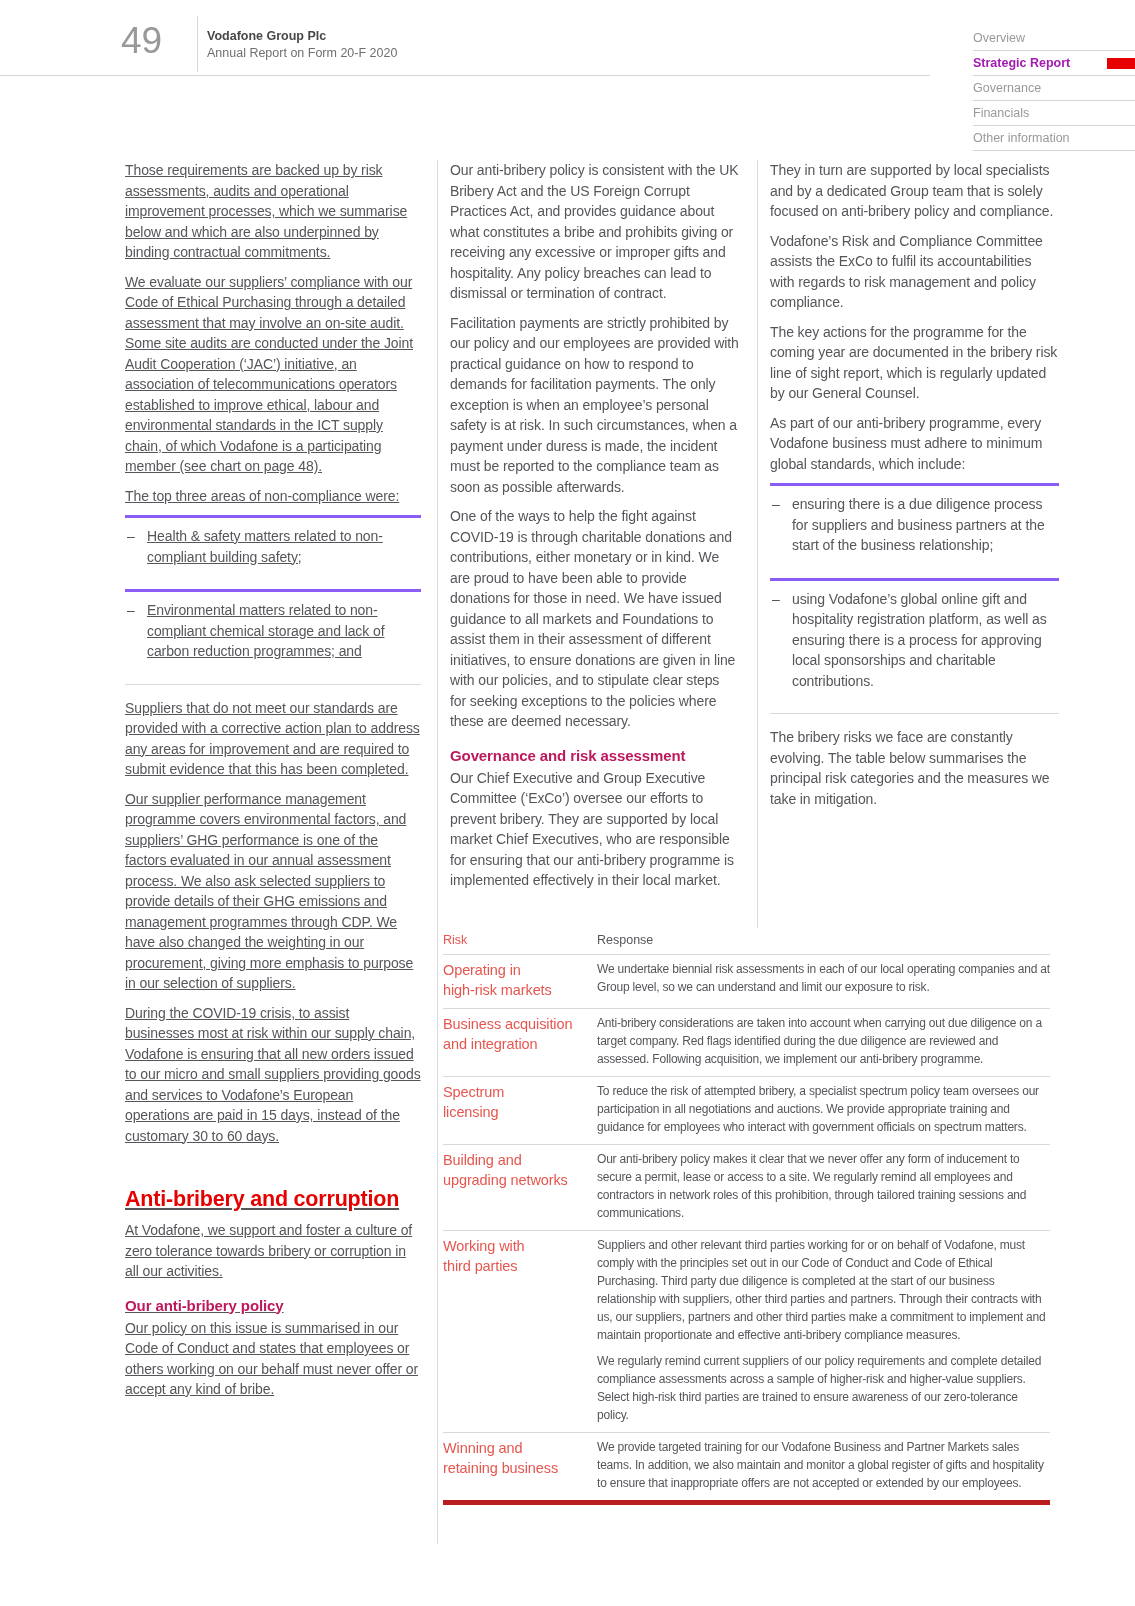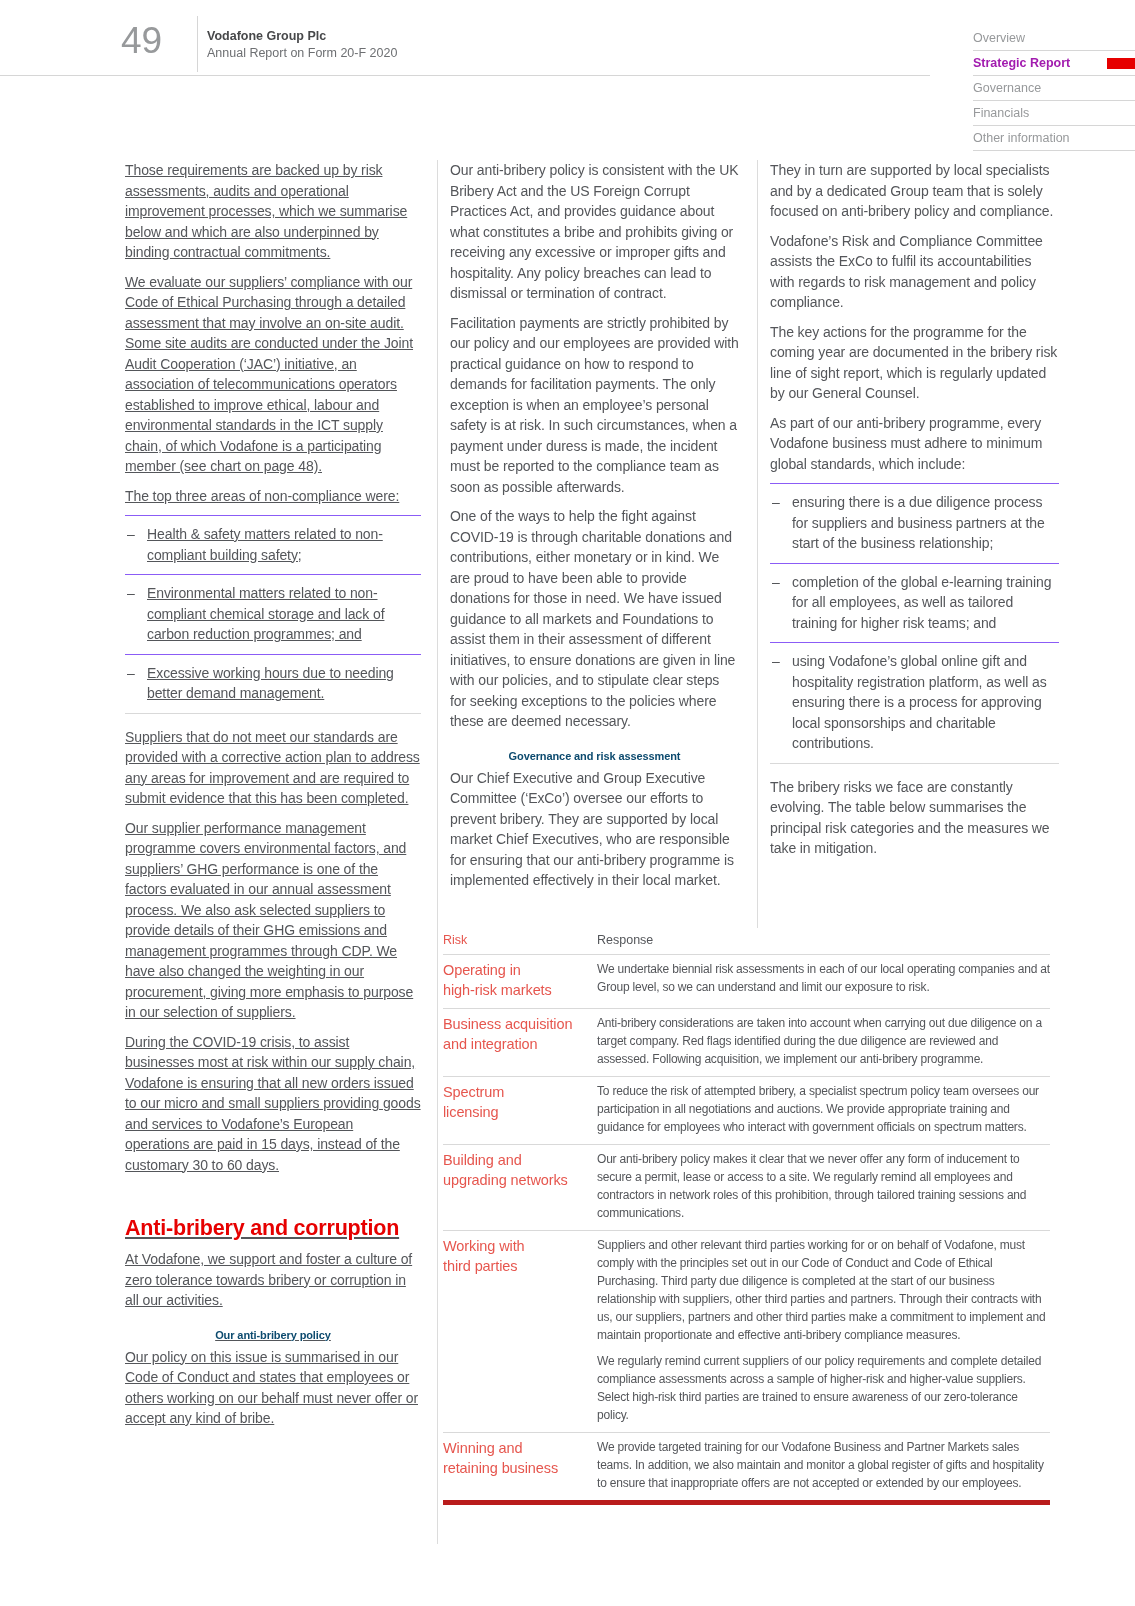--- a/index.html
+++ b/index.html
@@ -21,26 +21,26 @@
   .nav-bar { width:64px; height:11px; background:#e60000; }
   
   .col { position:absolute; top:160px; font-size:14px; line-height:20.5px; letter-spacing:-0.1px; }
   .col1 { left:125px; width:296px;text-decoration:underline; }
   .col2 { left:450px; width:289px; }
   .col3 { left:770px; width:289px; }
   .vdiv1 { position:absolute; left:437px; top:160px; width:1px; height:1384px; background:#dcdcdc; }
   .vdiv2 { position:absolute; left:757px; top:160px; width:1px; height:768px; background:#dcdcdc; }
   .col p { margin:0 0 9px 0; }
   .rule-list { list-style:none; margin:5px 0 13px 0; padding:0; }
-  .rule-list li { position:relative; padding:8px 0 9px 22px; border-top:1px solid #8b5cf6; }
+  .rule-list li { position:relative; padding:8px 0 22px 22px; border-top:3px solid #8b5cf6; }
   .rule-list li:last-child { border-bottom:1px solid #d9d9d9; }
   .rule-list li::before { content:"–"; position:absolute; left:2px; color:#54565a; }
   .h-red-lg { font-size:21.5px; line-height:26px; color:#e60000; font-weight:bold;
     margin:40px 0 8px 0; letter-spacing:-0.2px; }
-  .h-red-sm { font-size:11px; line-height:20px; color:#0c4a6e; font-weight:bold; margin:14px 0 2px 0;text-align:center; }
+  .h-red-sm { font-size:15px; line-height:20px; color:#be185d; font-weight:bold; margin:14px 0 2px 0; }
   
   .risk-table { position:absolute; left:443px; top:928px; width:607px; border-bottom:5px solid #b91c1c; }
   .t-header { display:flex; padding:5px 0 7px 0; font-size:12.5px; }
   .t-risk-h { width:154px; color:#e6564e; flex:none; }
   .t-resp-h { flex:1; color:#54565a; }
   .t-row { display:flex; border-top:1px solid #d9d9d9; padding:5px 0 8px 0; }
   .t-risk { width:154px; flex:none; padding-right:10px; box-sizing:border-box;
     font-size:14.5px; line-height:20px; color:#e6564e; white-space:pre-line; letter-spacing:-0.1px; }
   .t-resp { flex:1; font-size:12px; line-height:18px; letter-spacing:-0.2px; color:#54565a; }
   .t-resp p { margin:0 0 8px 0; }
@@ -79,21 +79,20 @@
   <div class="vdiv1"></div>
   <div class="vdiv2"></div>
 
   <div class="col col1">
     <p>Those requirements are backed up by risk assessments, audits and operational improvement processes, which we summarise below and which are also underpinned by binding contractual commitments.</p>
     <p>We evaluate our suppliers’ compliance with our Code of Ethical Purchasing through a detailed assessment that may involve an on-site audit. Some site audits are conducted under the Joint Audit Cooperation (‘JAC’) initiative, an association of telecommunications operators established to improve ethical, labour and environmental standards in the ICT supply chain, of which Vodafone is a participating member (see chart on page 48).</p>
     <p>The top three areas of non-compliance were:</p>
     <ul class="rule-list">
       <li>Health &amp; safety matters related to non-compliant building safety;</li>
       <li>Environmental matters related to non-compliant chemical storage and lack of carbon reduction programmes; and</li>
-      <li>Excessive working hours due to needing better demand management.</li>
     </ul>
     <p>Suppliers that do not meet our standards are provided with a corrective action plan to address any areas for improvement and are required to submit evidence that this has been completed.</p>
     <p>Our supplier performance management programme covers environmental factors, and suppliers’ GHG performance is one of the factors evaluated in our annual assessment process. We also ask selected suppliers to provide details of their GHG emissions and management programmes through CDP. We have also changed the weighting in our procurement, giving more emphasis to purpose in our selection of suppliers.</p>
     <p>During the COVID-19 crisis, to assist businesses most at risk within our supply chain, Vodafone is ensuring that all new orders issued to our micro and small suppliers providing goods and services to Vodafone’s European operations are paid in 15 days, instead of the customary 30 to 60 days.</p>
     <div class="h-red-lg">Anti-bribery and corruption</div>
     <p>At Vodafone, we support and foster a culture of zero tolerance towards bribery or corruption in all our activities.</p>
     <div class="h-red-sm">Our anti-bribery policy</div>
     <p>Our policy on this issue is summarised in our Code of Conduct and states that employees or others working on our behalf must never offer or accept any kind of bribe.</p>
   </div>
 
@@ -105,21 +104,20 @@
     <p>Our Chief Executive and Group Executive Committee (‘ExCo’) oversee our efforts to prevent bribery. They are supported by local market Chief Executives, who are responsible for ensuring that our anti-bribery programme is implemented effectively in their local market.</p>
   </div>
 
   <div class="col col3">
     <p>They in turn are supported by local specialists and by a dedicated Group team that is solely focused on anti-bribery policy and compliance.</p>
     <p>Vodafone’s Risk and Compliance Committee assists the ExCo to fulfil its accountabilities with regards to risk management and policy compliance.</p>
     <p>The key actions for the programme for the coming year are documented in the bribery risk line of sight report, which is regularly updated by our General Counsel.</p>
     <p>As part of our anti-bribery programme, every Vodafone business must adhere to minimum global standards, which include:</p>
     <ul class="rule-list">
       <li>ensuring there is a due diligence process for suppliers and business partners at the start of the business relationship;</li>
-      <li>completion of the global e-learning training for all employees, as well as tailored training for higher risk teams; and</li>
       <li>using Vodafone’s global online gift and hospitality registration platform, as well as ensuring there is a process for approving local sponsorships and charitable contributions.</li>
     </ul>
     <p>The bribery risks we face are constantly evolving. The table below summarises the principal risk categories and the measures we take in mitigation.</p>
   </div>
 
   <div class="risk-table">
     <div class="t-header">
       <div class="t-risk-h">Risk</div>
       <div class="t-resp-h">Response</div>
     </div>

